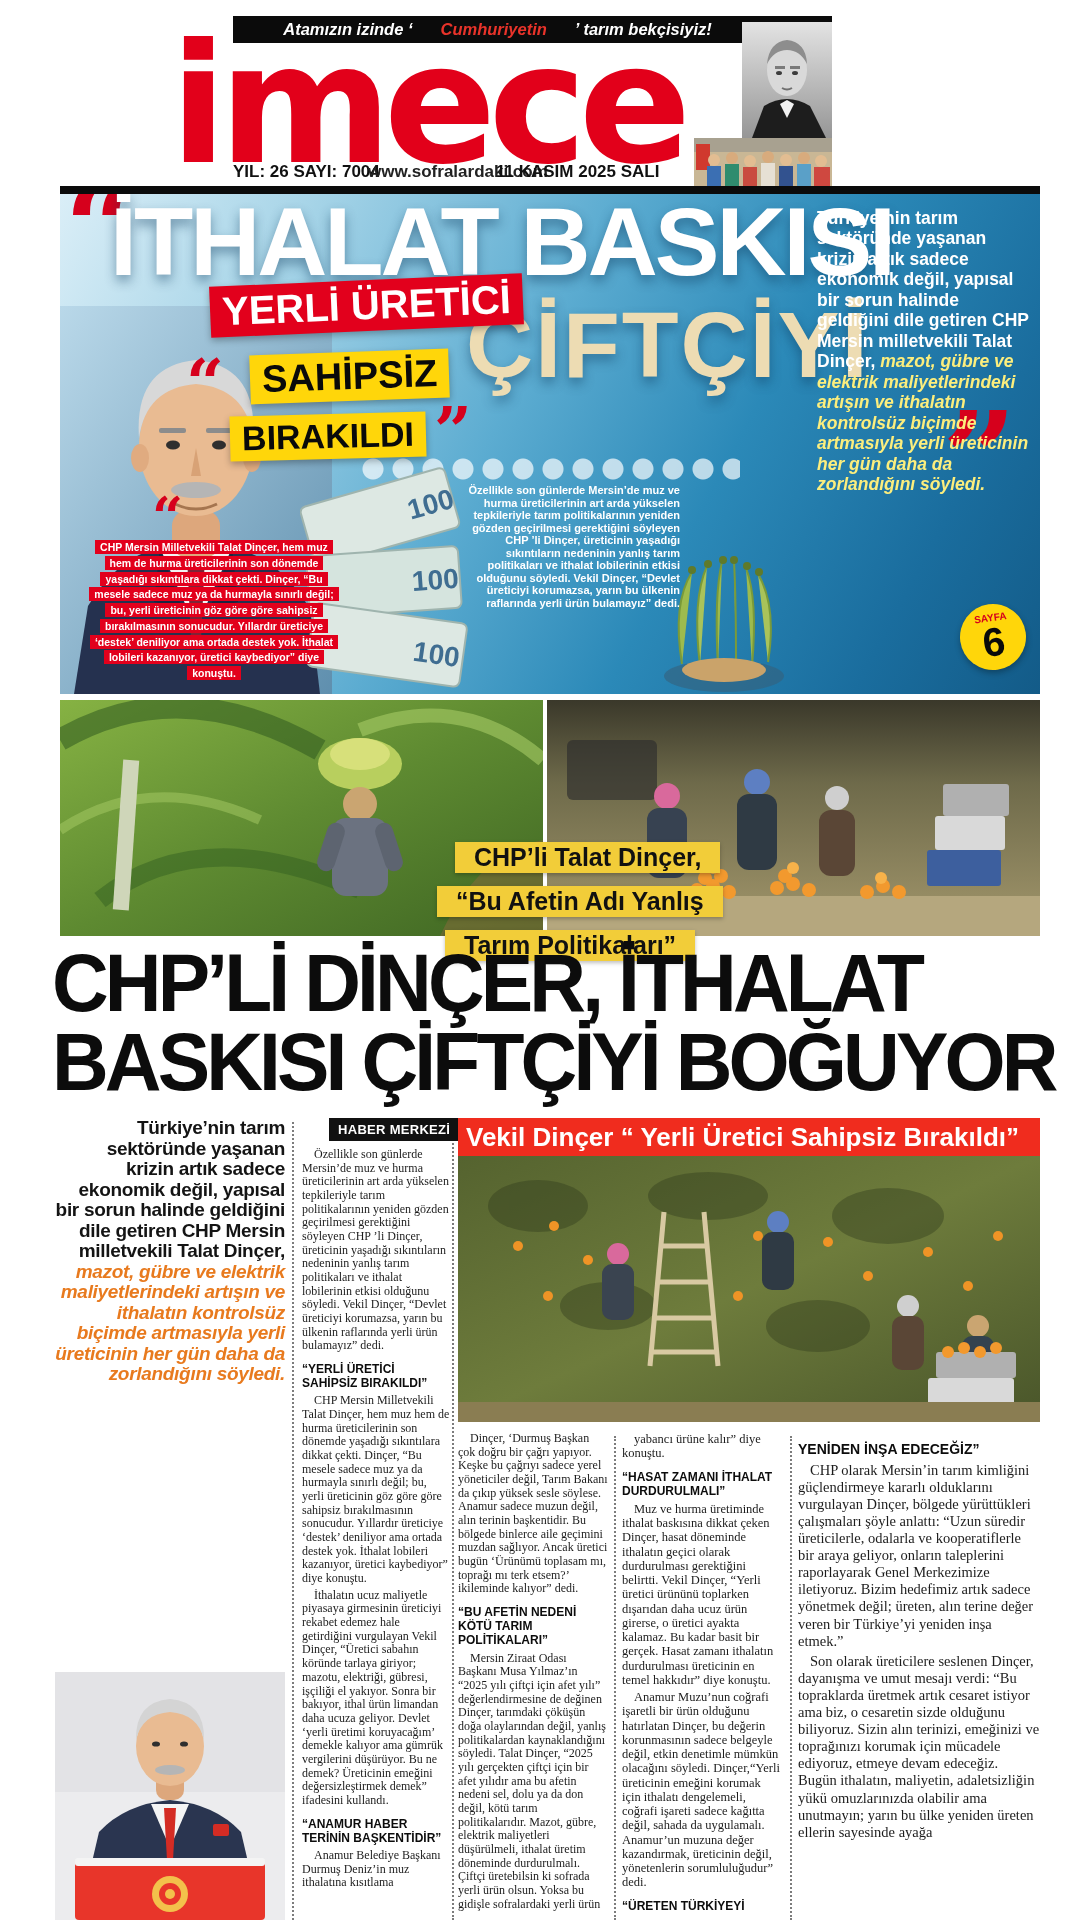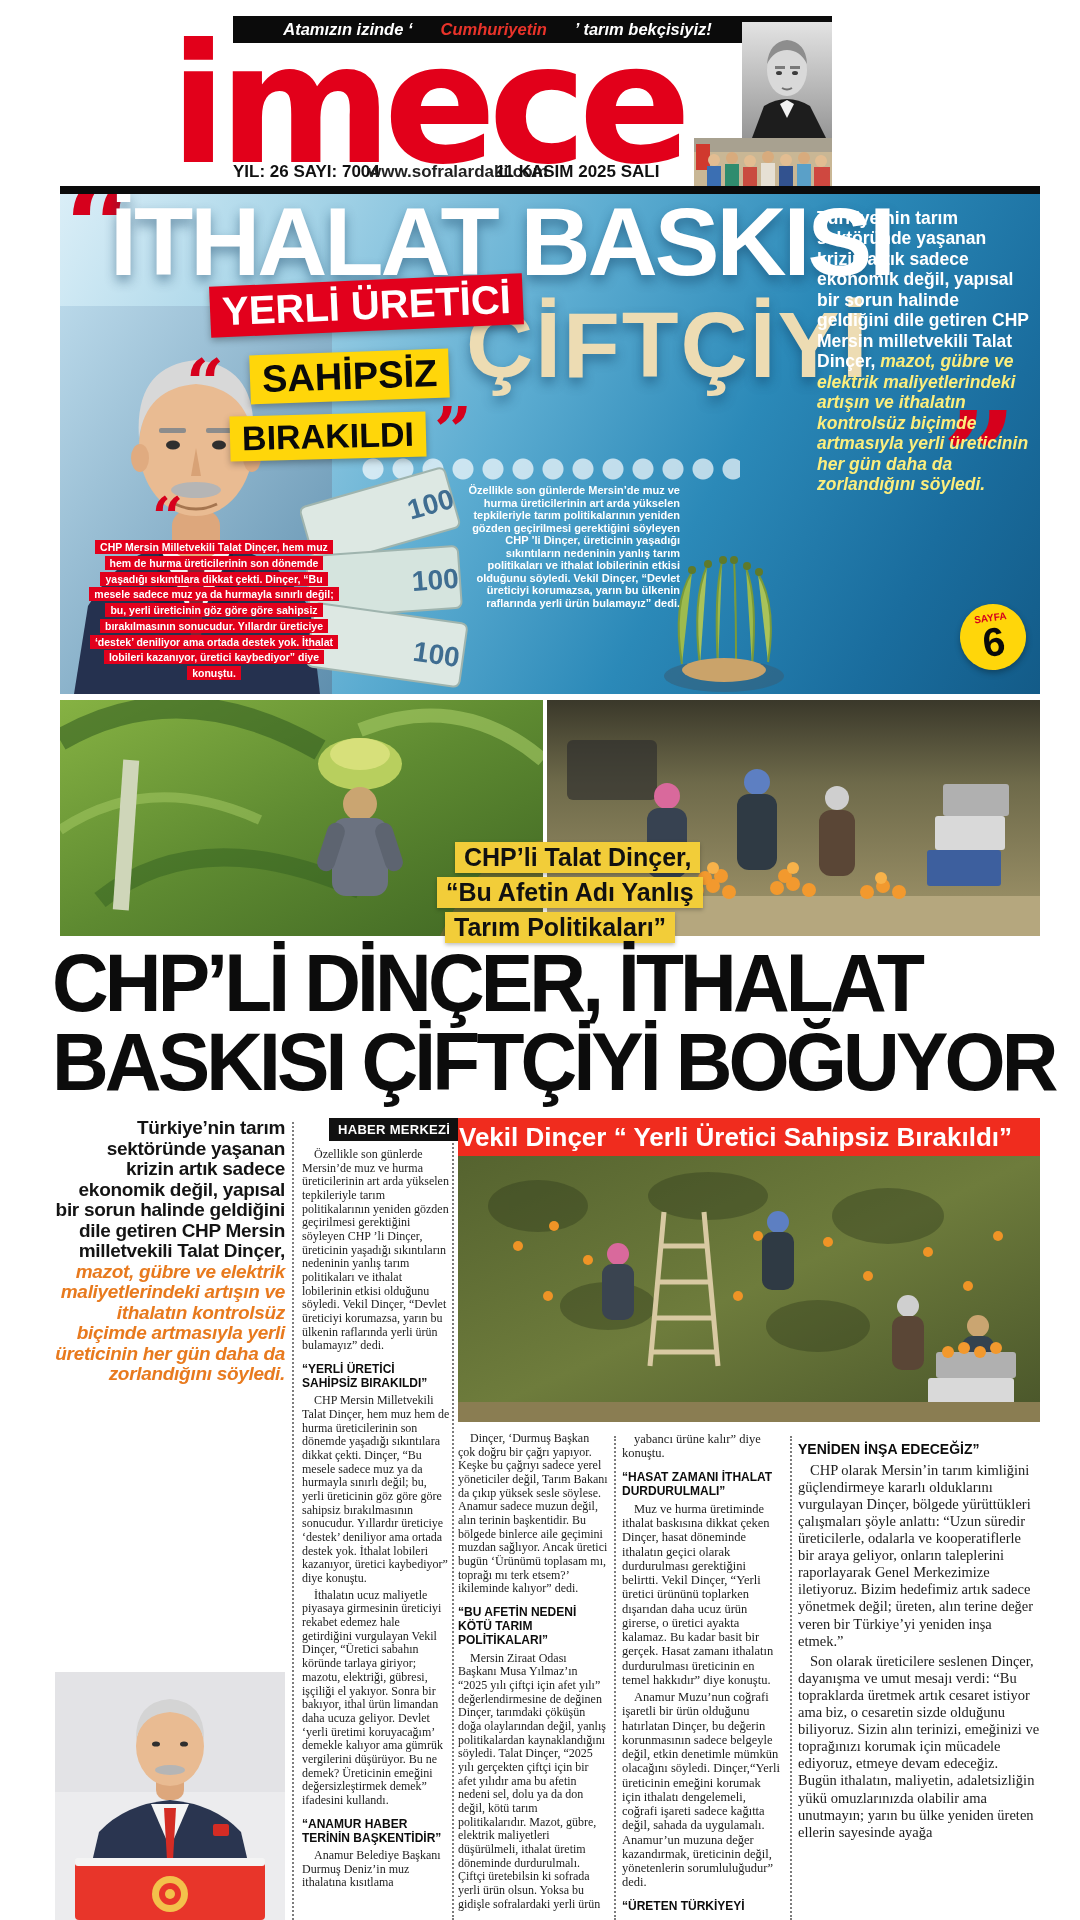--- a/index.html
+++ b/index.html
@@ -60,21 +60,21 @@
     display:flex;flex-direction:column;align-items:center;justify-content:center;
     transform:rotate(-8deg);box-shadow:0 3px 6px rgba(0,0,0,.3);}
   #badge .lbl{font-size:10px;font-weight:900;color:#d6001c;line-height:1;}
   #badge .num{font-size:40px;font-weight:900;color:#0a0a0a;line-height:.95;}
 
   
   #strip-left{left:60px;top:700px;width:483px;height:236px;}
   #strip-right{left:547px;top:700px;width:493px;height:236px;}
   #strip-caption{left:437px;top:842px;display:flex;flex-direction:column;align-items:flex-start;}
   #strip-caption span{background:#f2cd39;color:#111;font-weight:800;font-size:25px;
-    padding:1px 9px;margin-bottom:4px;white-space:nowrap;box-shadow:0 2px 4px rgba(0,0,0,.25);}
+    padding:1px 19px;margin-bottom:13px;white-space:nowrap;box-shadow:0 2px 4px rgba(0,0,0,.25);}
   #strip-caption span:nth-child(1){margin-left:18px;}
   #strip-caption span:nth-child(3){margin-left:8px;}
 
   
   #main-headline{left:52px;top:944px;width:1005px;font-weight:900;color:#0c0c0c;
     letter-spacing:-4px;line-height:.98;transform:scaleX(.97);transform-origin:left top;}
   #main-headline div{font-size:81px;white-space:nowrap;}
 
   
   #intro{left:55px;top:1118px;width:230px;text-align:right;}
@@ -96,21 +96,21 @@
     letter-spacing:.3px;white-space:nowrap;margin-left:24px;}
   .body-text p{font-family:"Liberation Serif",serif;font-size:12px;line-height:1.14;
     margin:0 0 3px;color:#1c1c1c;text-indent:12px;text-align:left;}
   .subhead{font-weight:900;font-size:12px;line-height:1.18;margin:9px 0 4px;color:#0c0c0c;
     font-family:"Liberation Sans",sans-serif;}
   #col4 p{font-size:12.5px;}
   #col5 p{font-size:14.5px;line-height:1.18;}
   #col5 .subhead{font-size:14px;}
 
   #photobar{left:458px;top:1118px;width:582px;height:38px;background:#f02c1e;color:#fff;
-    font-weight:800;font-size:26px;display:flex;align-items:center;padding-left:1px;
+    font-weight:800;font-size:26px;display:flex;align-items:center;padding-left:8px;
     box-sizing:border-box;white-space:nowrap;}
   #article-photo{left:458px;top:1156px;width:582px;height:266px;}
   #col3{left:458px;top:1432px;width:150px;}
   #col4{left:622px;top:1432px;width:160px;}
   #col5{left:798px;top:1432px;width:242px;}
   svg{display:block;width:100%;height:100%;}
 </style>
 </head>
 <body>
 

